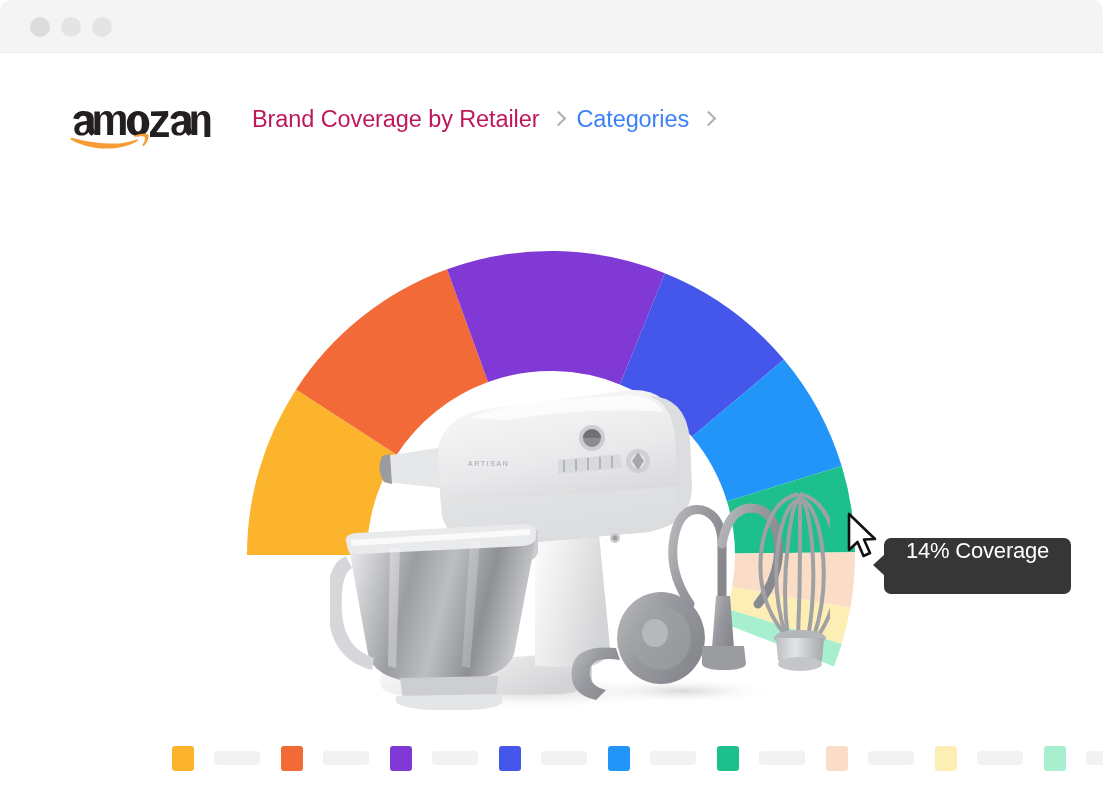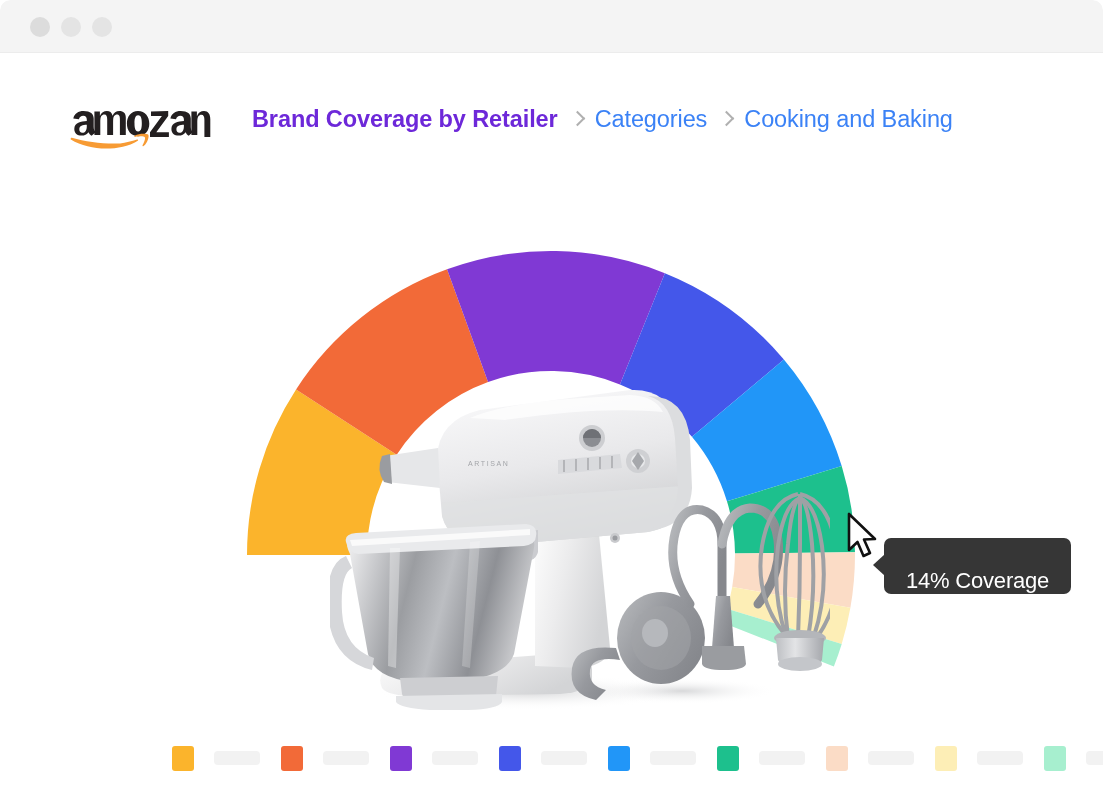--- a/index.html
+++ b/index.html
@@ -77,22 +77,22 @@
     display: flex;
     align-items: center;
     height: 40px;
     white-space: nowrap;
   }
   .crumb {
     font-size: 23.5px;
     letter-spacing: -0.1px;
   }
   .crumb.active {
-    color: #6d28d9;
-    font-weight: bold;
+    color: #be185d;
+    font-weight: normal;
   }
   .crumb.inactive {
     color: #3b82f6;
     font-weight: normal;
   }
   .crumb-sep {
     margin: 0 13px;
     display: inline-block;
     width: 11px;
     height: 18px;
@@ -142,21 +142,21 @@
 
   
   #tooltip {
     position: absolute;
     left: 884px;
     top: 365px;
     height: 56px;
     background: #363636;
     border-radius: 7px;
     display: flex;
-    align-items: flex-end;
+    align-items: flex-start;
     padding: 0 22px;
     color: #ffffff;
     font-size: 22px;
     letter-spacing: -0.2px;
   }
   #tooltip::before {
     content: "";
     position: absolute;
     left: -11px;
     top: 16px;
@@ -226,21 +226,20 @@
             <path d="M78.8 44.2c-1.1-1.4-7.1-0.7-9.8-0.3-0.8 0.1-0.9-0.6-0.2-1.1 4.8-3.0 12.6-2.1 13.5-1.1 0.9 1.0-0.2 8.0-4.7 11.4-0.7 0.5-1.4 0.2-1.1-0.5C77.6 50.0 79.9 45.6 78.8 44.2z"></path>
           </g>
         </svg>
       </div>
 
       <div id="breadcrumb">
         <span class="crumb active">Brand Coverage by Retailer</span>
         <span class="crumb-sep"></span>
         <span class="crumb inactive">Categories</span>
         <span class="crumb-sep"></span>
-        <span class="crumb inactive">Cooking and Baking</span>
       </div>
     </div>
 
     <div id="gauge-area">
 
       <svg id="gauge-svg" width="1103" height="520" viewBox="0 0 1103 520" xmlns="http://www.w3.org/2000/svg">
         <g id="arc-group">
             <path d="M 247 381.99999999999994 A 304 304 0 0 1 296.04414734459107 216.4297333554318 L 396.6846154980419 281.78641755723504 A 184 184 0 0 0 367 382 Z" fill="#fbb42c"></path>
             <path d="M 296.04414734459107 216.4297333554318 A 304 304 0 0 1 447.0258764289967 96.33344328108382 L 488.06829362807696 209.09655777539285 A 184 184 0 0 0 396.6846154980419 281.78641755723504 Z" fill="#f26a38"></path>
             <path d="M 447.0258764289967 96.33344328108382 A 304 304 0 0 1 664.8804043984372 100.13610821169664 L 619.9276131885279 211.39817075971112 A 184 184 0 0 0 488.06829362807696 209.09655777539285 Z" fill="#8039d4"></path>

